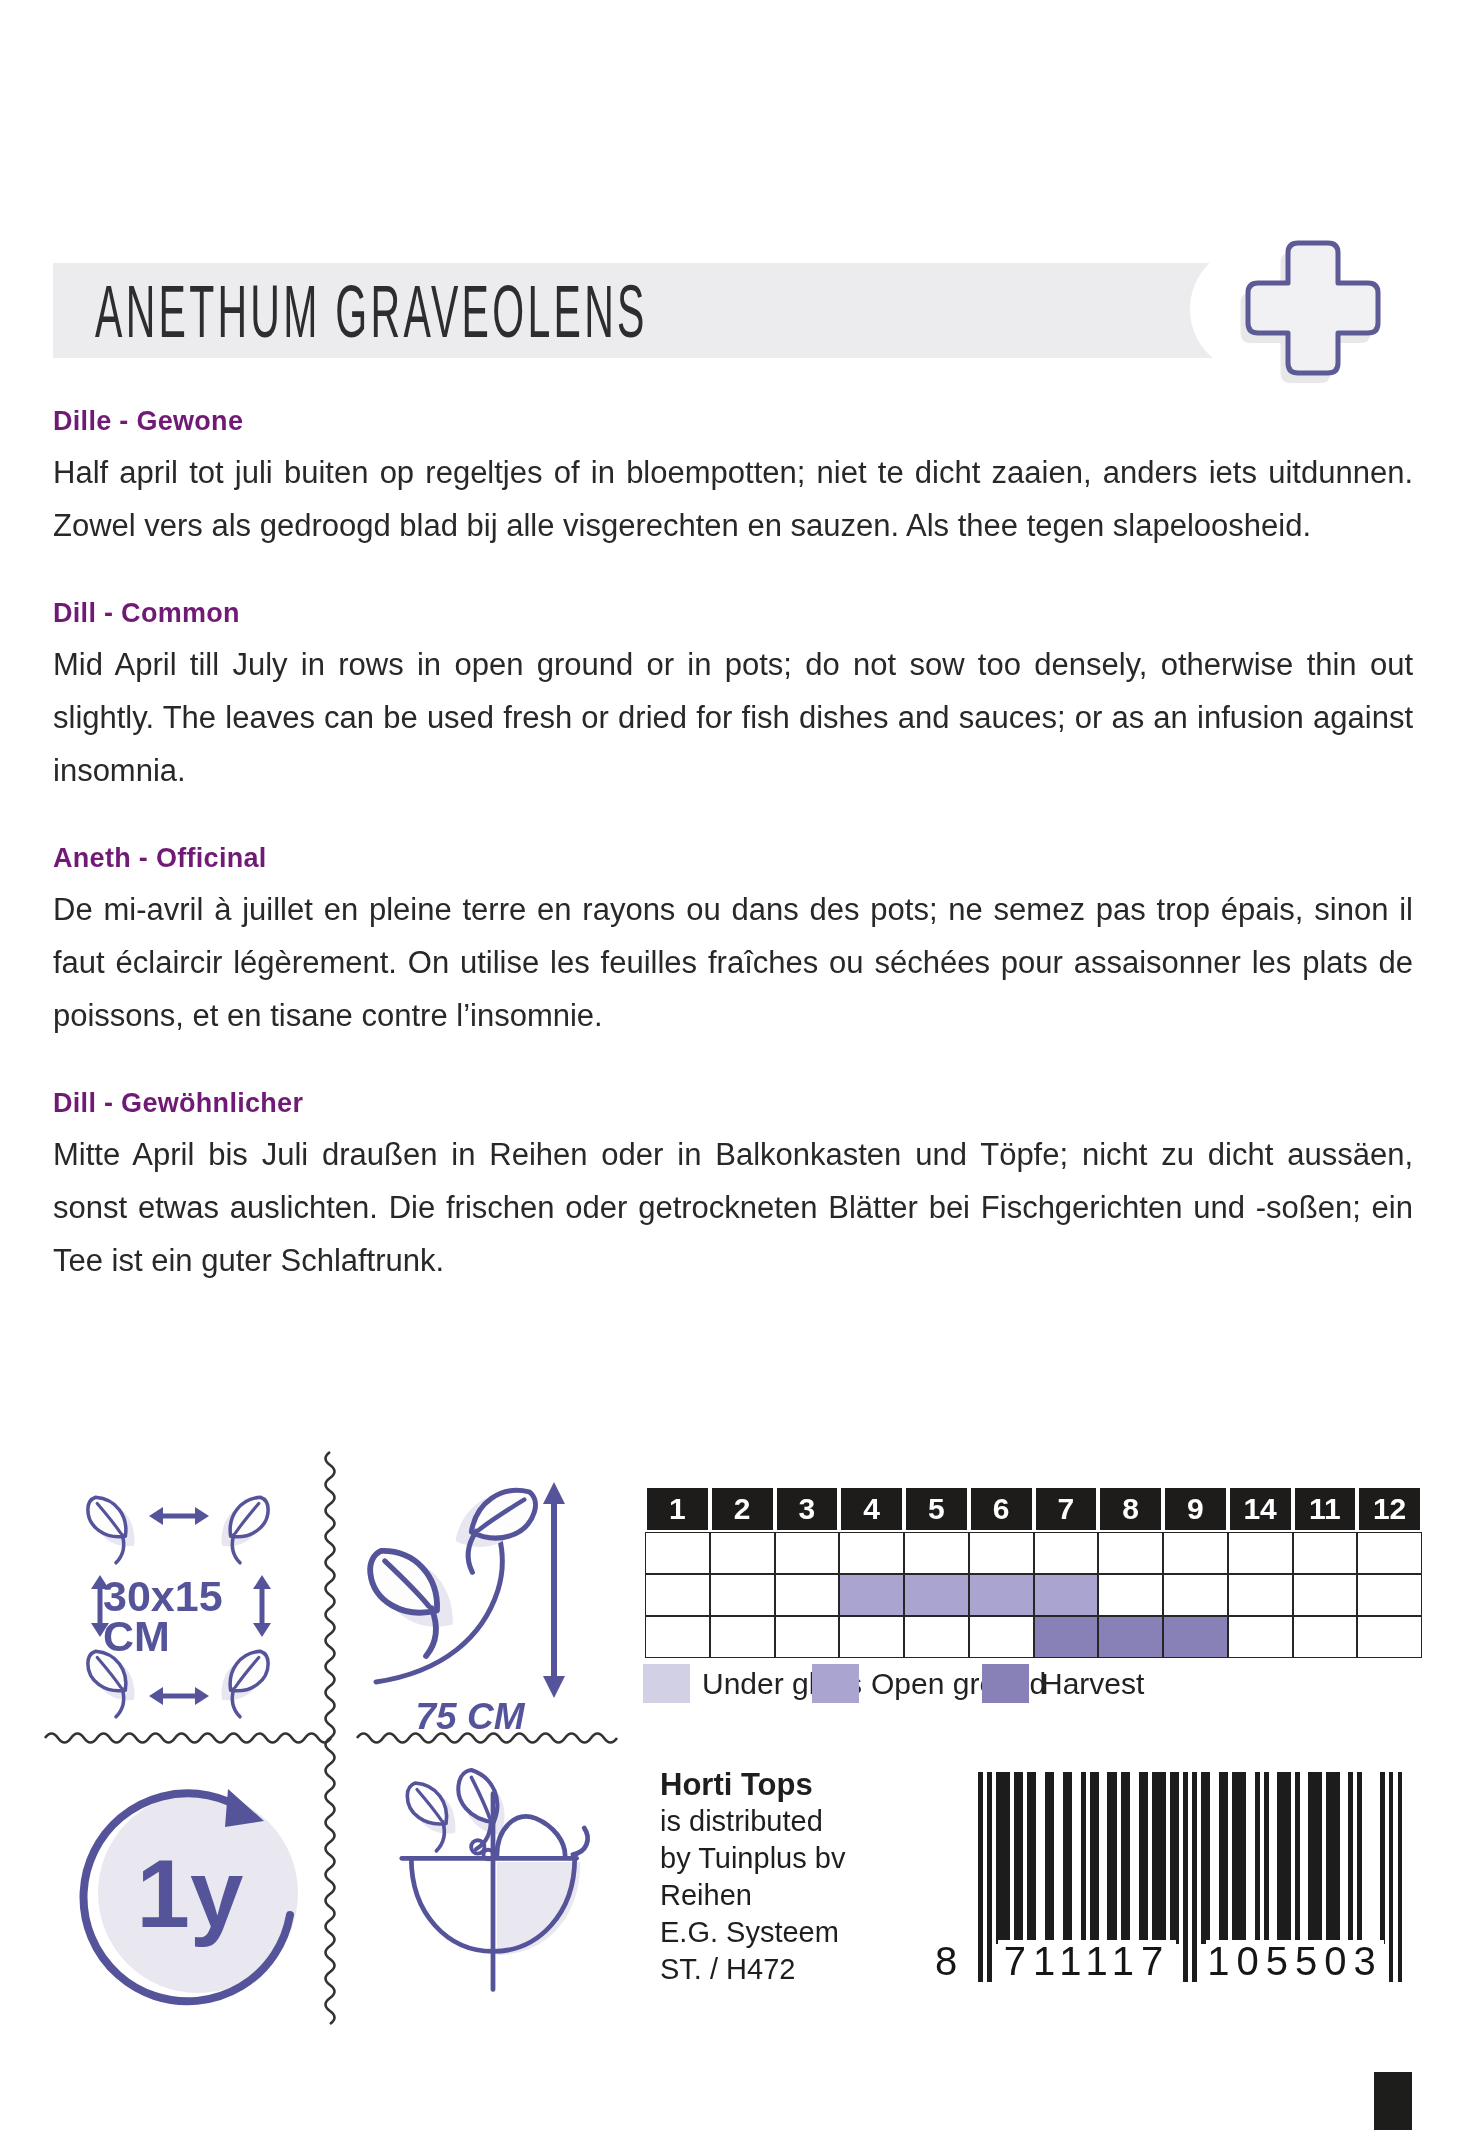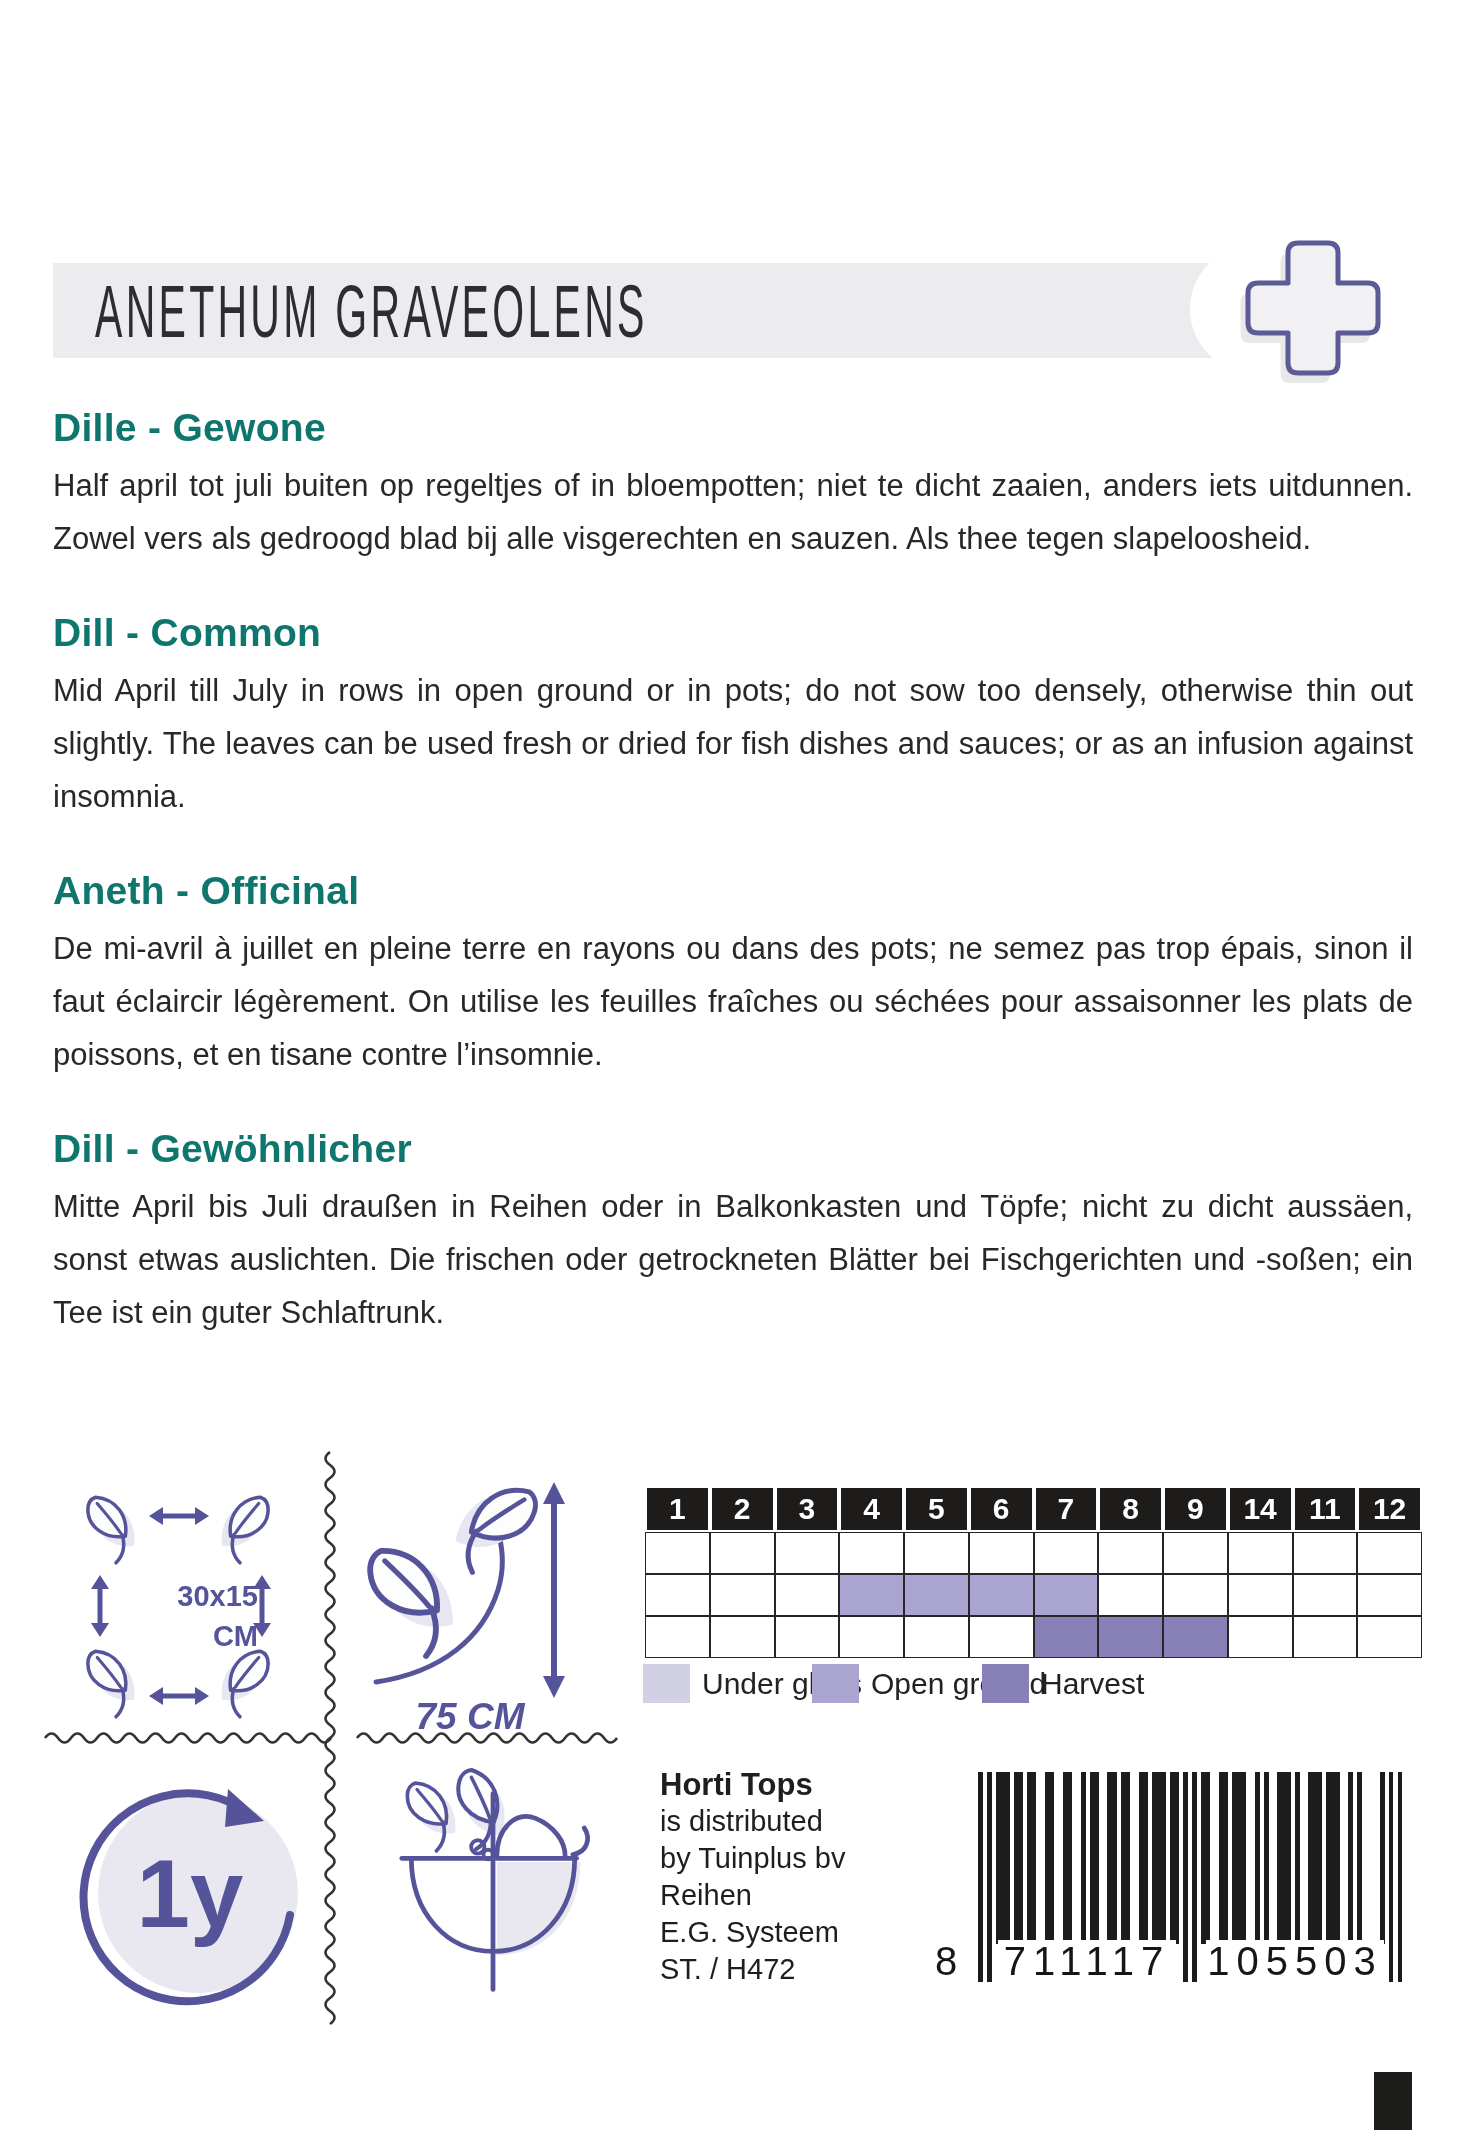--- a/index.html
+++ b/index.html
@@ -7,24 +7,24 @@
         font-family:"Liberation Sans",sans-serif;color:#2a2a2c;}
   
   .banner{position:absolute;left:53px;top:263px;width:1169px;height:95px;background:#ececee;}
   .banner-notch{position:absolute;left:1190px;top:245px;width:128px;height:128px;border-radius:50%;background:#ffffff;}
   .title{position:absolute;left:95px;top:268px;height:86px;display:flex;align-items:center;
          font-size:50px;letter-spacing:4px;color:#2e2c31;white-space:nowrap;
          transform:scale(0.82,1.5);transform-origin:left center;font-weight:400;}
   .cross{position:absolute;left:1238px;top:233px;}
   
   .sections{position:absolute;left:53px;top:406px;width:1360px;}
-  .sec h2{margin:0 0 9px 0;font-size:39px;font-weight:700;color:#0f766e;letter-spacing:.3px;}
+  .sec h2{margin:0 0 9px 0;font-size:27px;font-weight:700;color:#701a75;letter-spacing:.3px;}
   .sec p{margin:0 0 46px 0;font-size:31px;line-height:53px;text-align:justify;color:#28282a;}
-  .sp-label{position:absolute;left:103px;top:1576px;width:155px;text-align:right;
-            font-weight:700;font-size:29px;line-height:40px;color:#55549b;}
+  .sp-label{position:absolute;left:103px;top:1576px;width:155px;text-align:left;
+            font-weight:700;font-size:43px;line-height:40px;color:#55549b;}
   .h-label{position:absolute;left:400px;top:1696px;width:140px;text-align:center;
            font-weight:700;font-size:37px;color:#55549b;font-style:italic;}
   
   .cal{position:absolute;left:645px;top:1486px;width:777px;}
   .cal-head{display:grid;grid-template-columns:repeat(12,1fr);}
   .calh{background:#1d1c1a;color:#fff;font-weight:700;font-size:30px;height:46px;
         display:flex;align-items:center;justify-content:center;border:2px solid #fff;box-sizing:border-box;}
   .cal-body{display:grid;grid-template-columns:repeat(12,1fr);}
   .calc{border:1.5px solid #262626;height:42px;box-sizing:border-box;background:#fff;}
   .legend{position:absolute;top:1664px;display:flex;align-items:center;}

